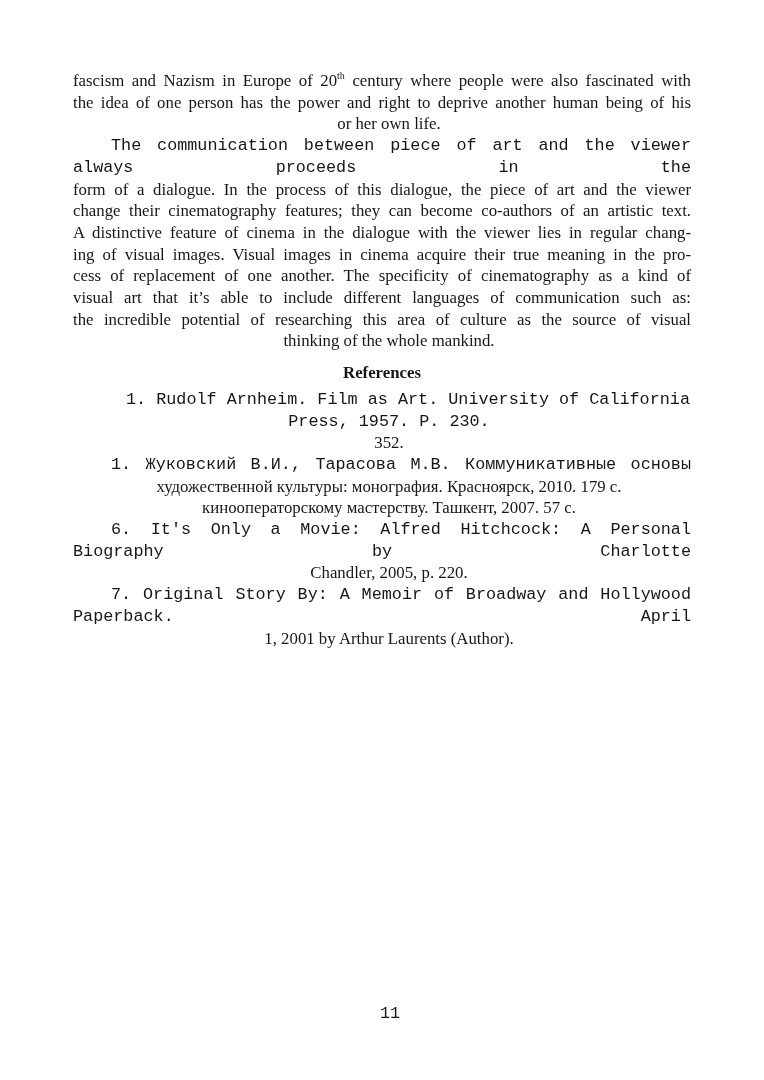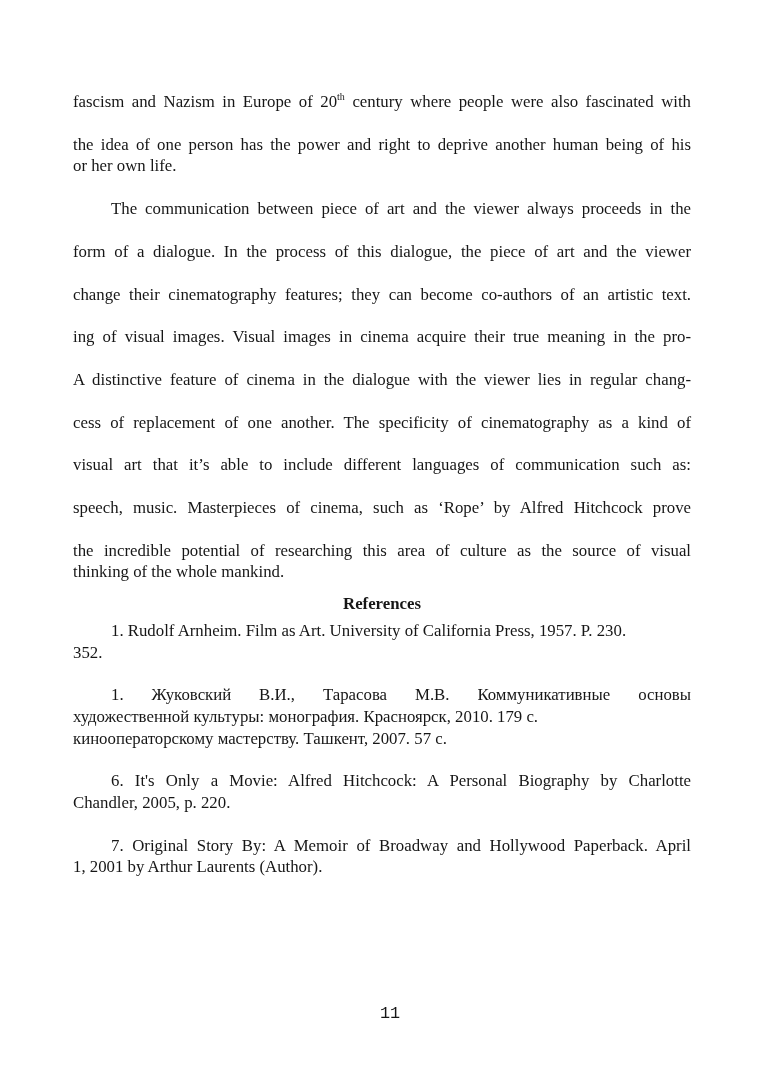--- a/index.html
+++ b/index.html
@@ -19,24 +19,23 @@
     width: 618px;
     font-size: 16.8px;
     line-height: 21.7px;
   }
   .para { margin: 0; padding: 0; }
   .jline {
     text-align: justify;
     text-align-last: justify;
     text-justify: inter-word;
     white-space: normal;
-    margin-top: 21px;
   }
-  .lline { text-align: left; }
-  .indent { text-indent: 38px; }
+  .lline { text-align: center; margin-left: 14px; }
+  .indent { text-indent: 38px; font-family: Liberation Mono, monospace; }
   .heading {
     text-align: center;
     font-weight: bold;
     margin-top: 10px;
     margin-bottom: 5px;
   }
   sup.ord {
     font-size: 10px;
     line-height: 0;
     vertical-align: super;
@@ -61,25 +60,24 @@
     <div class="para">
       <div class="jline"><span>fascism and Nazism in Europe of 20</span><sup class="ord">th</sup><span> century where people were also fascinated with</span></div>
       <div class="jline">the idea of one person has the power and right to deprive another human being of his</div>
       <div class="lline">or her own life.</div>
     </div>
 
     <div class="para">
       <div class="jline indent">The communication between piece of art and the viewer always proceeds in the</div>
       <div class="jline">form of a dialogue. In the process of this dialogue, the piece of art and the viewer</div>
       <div class="jline">change their cinematography features; they can become co-authors of an artistic text.</div>
+      <div class="jline">A distinctive feature of cinema in the dialogue with the viewer lies in regular chang-</div>
       <div class="jline">ing of visual images. Visual images in cinema acquire their true meaning in the pro-</div>
-      <div class="jline">A distinctive feature of cinema in the dialogue with the viewer lies in regular chang-</div>
       <div class="jline">cess of replacement of one another. The specificity of cinematography as a kind of</div>
       <div class="jline">visual art that it’s able to include different languages of communication such as:</div>
-      <div class="jline">speech, music. Masterpieces of cinema, such as ‘Rope’ by Alfred Hitchcock prove</div>
       <div class="jline">the incredible potential of researching this area of culture as the source of visual</div>
       <div class="lline">thinking of the whole mankind.</div>
     </div>
 
     <div class="heading">References</div>
 
     <div class="para">
       <div class="lline indent">1. Rudolf Arnheim. Film as Art. University of California Press, 1957. P. 230.</div>
     </div>
 

